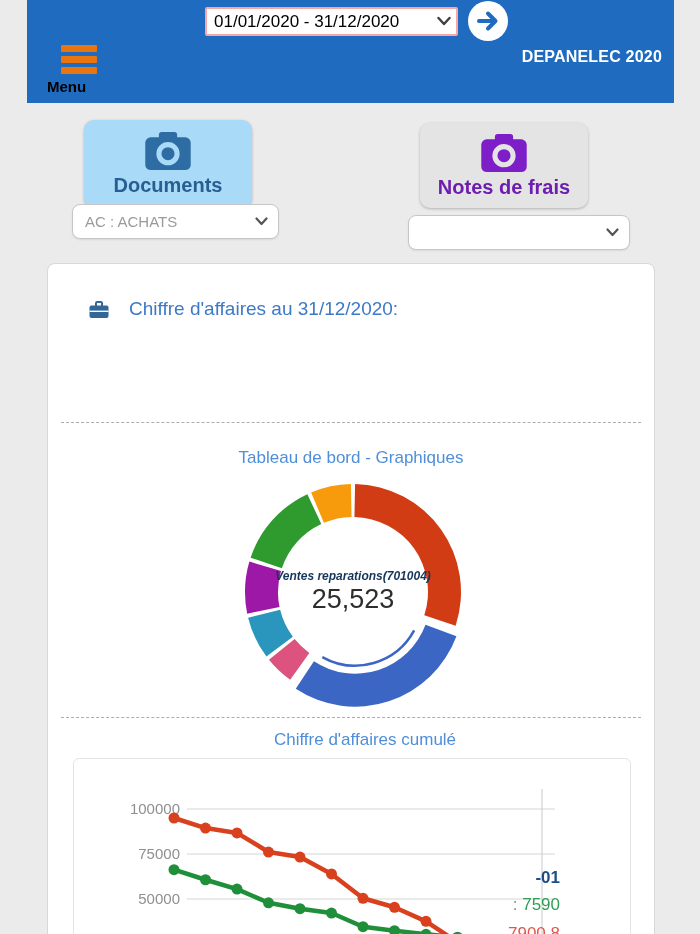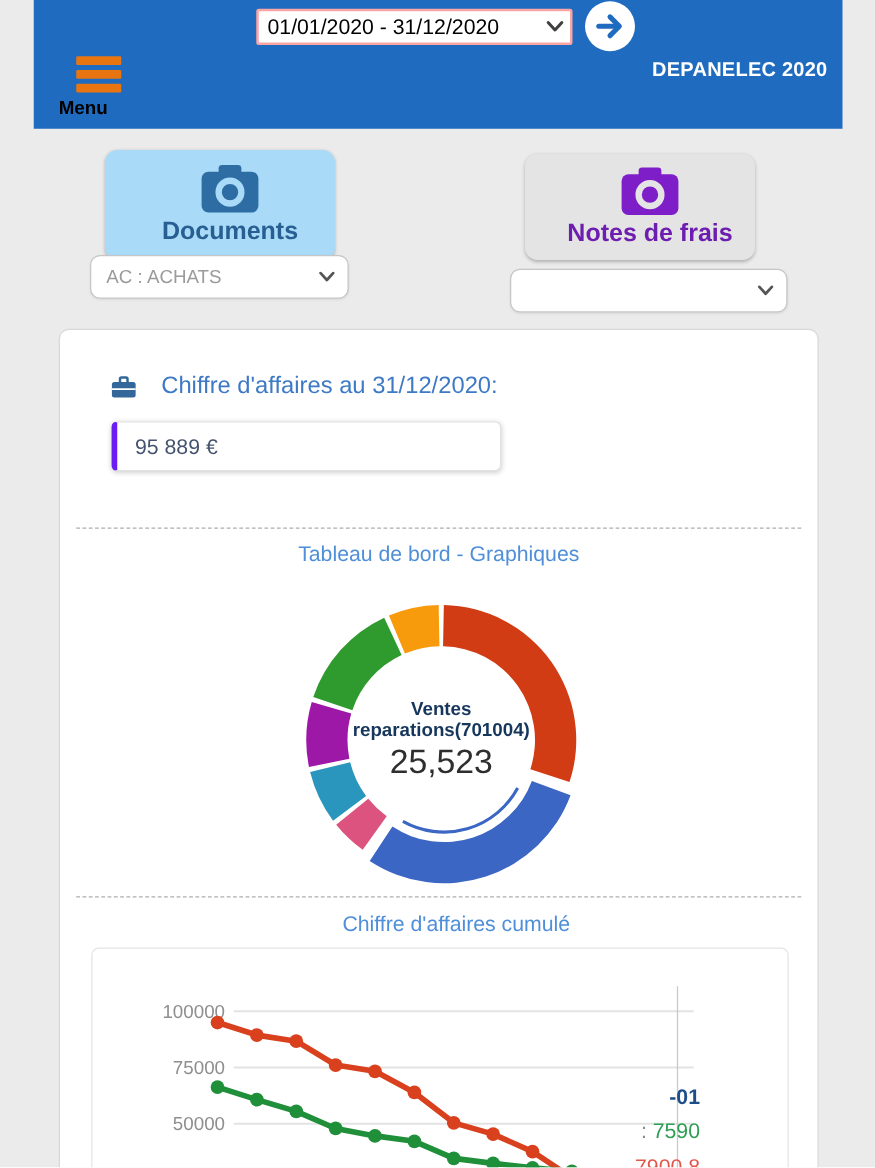--- a/index.html
+++ b/index.html
@@ -20,21 +20,21 @@
   .go-btn{
     position:absolute; left:441px; top:1px; width:40px; height:40px; border-radius:50%;
     background:#fff; border:none; padding:0; display:flex; align-items:center; justify-content:center; cursor:pointer;
   }
   .menu-btn{position:absolute; left:20px; top:45px; width:64px; cursor:pointer; text-align:center;}
   .menu-btn .bars span{display:block; width:36px; height:7px; margin:0 auto 4px auto; background:#e8750f; border-radius:1px;}
   .menu-btn .menu-label{color:#000000; font-size:15px; font-weight:600; margin-top:2px; text-align:left;}
   .app-title{position:absolute; right:12px; top:48px; color:#fff; font-size:16px; font-weight:bold; letter-spacing:.2px;margin-left:41px;}
   
   .chip{position:absolute; width:168px; border-radius:10px; box-shadow:0 1px 3px rgba(0,0,0,.25);
-        display:flex; flex-direction:column; align-items:center; justify-content:center; cursor:pointer;padding-left:16px;}
+        display:flex; flex-direction:column; align-items:center; justify-content:center; cursor:pointer;}
   .chip-docs{left:84px; top:120px; height:88px; background:#a9daf7; color:#2e6da4;}
   .chip-docs .chip-label{color:#275f92;}
   .chip-docs .lens{stroke:#a9daf7;}
   .chip-notes{left:420px; top:123px; height:85px; background:#e4e4e4; color:#7d1ec9;}
   .chip-notes .chip-label{color:#6d1daf;}
   .chip-notes .lens{stroke:#e4e4e4;}
   .chip-label{font-size:20px; font-weight:bold; margin-top:3px;}
   .select-wrap{position:absolute; height:33px; background:#fff; border:1px solid #c6c6c6; border-radius:8px;
                box-shadow:0 1px 2px rgba(0,0,0,.08);}
   .select-wrap select{
@@ -50,25 +50,25 @@
              background:#fff; border:1px solid #d8d8d8; border-radius:8px; box-sizing:border-box;}
   .summary-title{position:absolute; left:41px; top:34px; display:flex; align-items:center; gap:20px;
                  color:#3d79c5; font-size:19px;}
   .value-box{position:absolute; left:41px; top:73px; width:312px; height:40px; background:#fff;
              border:1px solid #e2e2e2; border-left:5px solid #6a1df0; border-radius:5px;
              box-shadow:0 1px 4px rgba(0,0,0,.18); line-height:40px; padding-left:14px;
              font-size:17px; color:#45536f; box-sizing:border-box;}
   .dashed{position:absolute; left:13px; right:13px; border-top:1px dashed #adadad; height:0;}
   .div1{top:158px;} .div2{top:453px;}
   .section-title{position:absolute; left:0; width:100%; text-align:center; color:#4f8fd9; font-size:17px;}
-  .t-dash{top:170px;} .t-cumul{top:466px;margin-left:14px;}
+  .t-dash{top:184px;} .t-cumul{top:466px;margin-left:14px;}
   .donut-wrap{position:absolute; left:185px; top:208px; width:240px; height:240px;}
   .donut-center{position:absolute; inset:0; display:flex; flex-direction:column; align-items:center;
                 justify-content:center; pointer-events:none; text-align:center;}
-  .donut-center .dc-label{font-size:15px; font-weight:bold; color:#16365c; max-width:170px;}
+  .donut-center .dc-label{font-size:12px; font-weight:bold; color:#16365c; max-width:170px;font-style:italic;}
   .donut-center .dc-value{font-size:27px; color:#2e2e2e; margin-top:1px;}
   .chart-card{position:absolute; left:25px; top:494px; width:558px; height:440px;
               background:#fff; border:1px solid #e4e4e4; border-radius:6px; box-sizing:border-box;}
 </style>
 </head>
 <body>
 
 <div class="page">
 
   <div class="app-header">
@@ -135,23 +135,20 @@
 
     <div class="summary-title">
       <svg width="20" height="19" viewBox="0 0 20 19">
         <path d="M7 6 V3.2 a1.2 1.2 0 0 1 1.2-1.2 h3.6 a1.2 1.2 0 0 1 1.2 1.2 V6" fill="none" stroke="#336699" stroke-width="2"></path>
         <rect x="0.5" y="5.5" width="19" height="12.5" rx="2" fill="#336699"></rect>
         <rect x="0.5" y="10.6" width="19" height="1.4" fill="#ffffff"></rect>
       </svg>
       <span>Chiffre d'affaires au 31/12/2020:</span>
     </div>
 
-    <div class="value-box">
-      <span>95 889 €</span>
-    </div>
 
     <div class="dashed div1"></div>
     <div class="section-title t-dash">Tableau de bord - Graphiques</div>
 
     <div class="donut-wrap">
       <svg id="donut-svg" width="240" height="240" viewBox="0 0 240 240">
           <path d="M122.07332377916649 12.019903090862428 A108 108 0 0 1 222.626633201906 153.64185128142395 L191.2684952791014 143.36239672321108 A75 75 0 0 0 121.43980817997672 45.01382159087669 Z" fill="#d23c15"></path>
           <path d="M223.43887925833673 164.20877335998244 A108 108 0 0 1 62.77253060952827 216.8454135794653 L80.92460741515379 189.28634778175234 A75 75 0 0 0 192.498460643493 152.7331254071115 Z" fill="#3b66c4"></path>
           <path d="M181.14380846234957 158.46704056104193 A67 67 0 0 1 89.31798765185422 185.03988300609092" fill="none" stroke="#3b66c4" stroke-width="2.5"></path>
           <path d="M57.174667535437244 207.84632946638783 A108 108 0 0 1 35.95137474314063 187.82203618612482 L61.632899127181 167.09863624036444 A75 75 0 0 0 76.3712968996092 181.0043954627693 Z" fill="#dd537f"></path>

